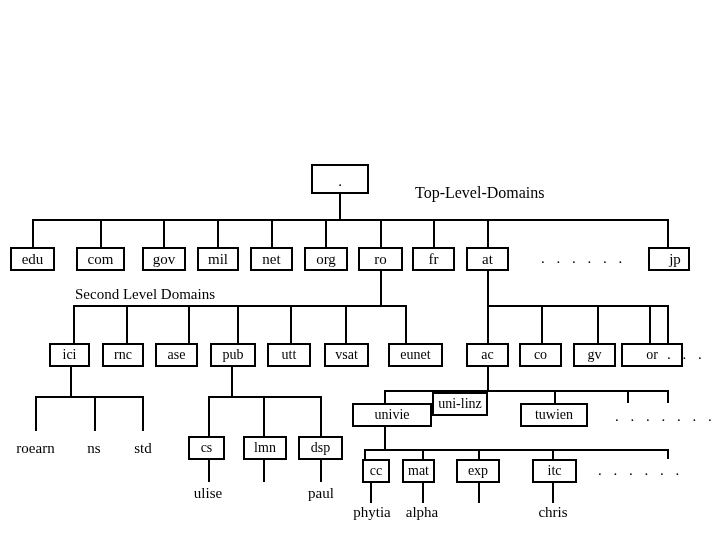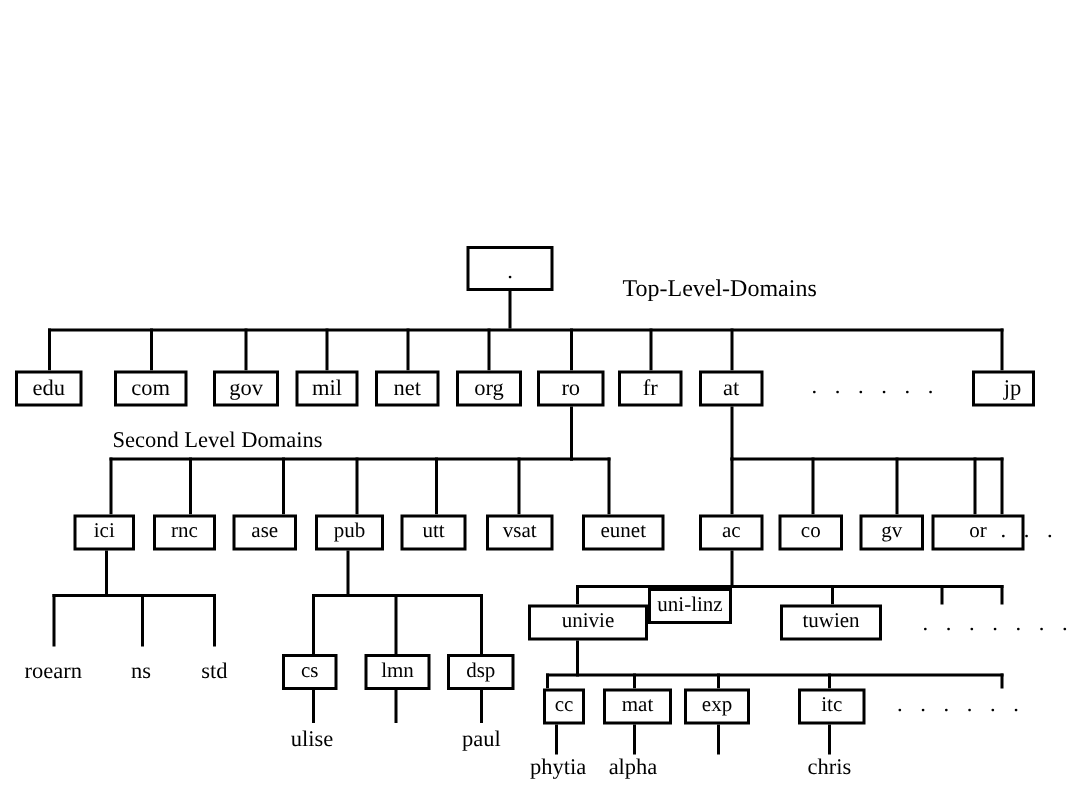--- a/index.html
+++ b/index.html
@@ -160,21 +160,21 @@
 
   <div class="v" style="left:384px;top:427px;height:24px;"></div>
   <div class="h" style="left:364px;top:449px;width:305px;"></div>
   <div class="v" style="left:364px;top:449px;height:10px;"></div>
   <div class="v" style="left:422px;top:449px;height:10px;"></div>
   <div class="v" style="left:478px;top:449px;height:10px;"></div>
   <div class="v" style="left:552px;top:449px;height:10px;"></div>
   <div class="v" style="left:667px;top:449px;height:10px;"></div>
 
   <div class="node small" style="left:362px;top:459px;width:28px;">cc</div>
-  <div class="node small" style="left:402px;top:459px;width:46px;">mat</div>
+  <div class="node small" style="left:402px;top:459px;width:33px;">mat</div>
   <div class="node small" style="left:456px;top:459px;width:44px;">exp</div>
   <div class="node small" style="left:532px;top:459px;width:45px;">itc</div>
   <div class="dots" style="left:598px;top:462px;">. . . . . .</div>
 
   <div class="v" style="left:370px;top:483px;height:20px;"></div>
   <div class="v" style="left:422px;top:483px;height:20px;"></div>
   <div class="v" style="left:478px;top:483px;height:20px;"></div>
   <div class="v" style="left:552px;top:483px;height:20px;"></div>
 
   <div class="leaf" style="left:344px;top:504px;width:56px;text-align:center;">phytia</div>

